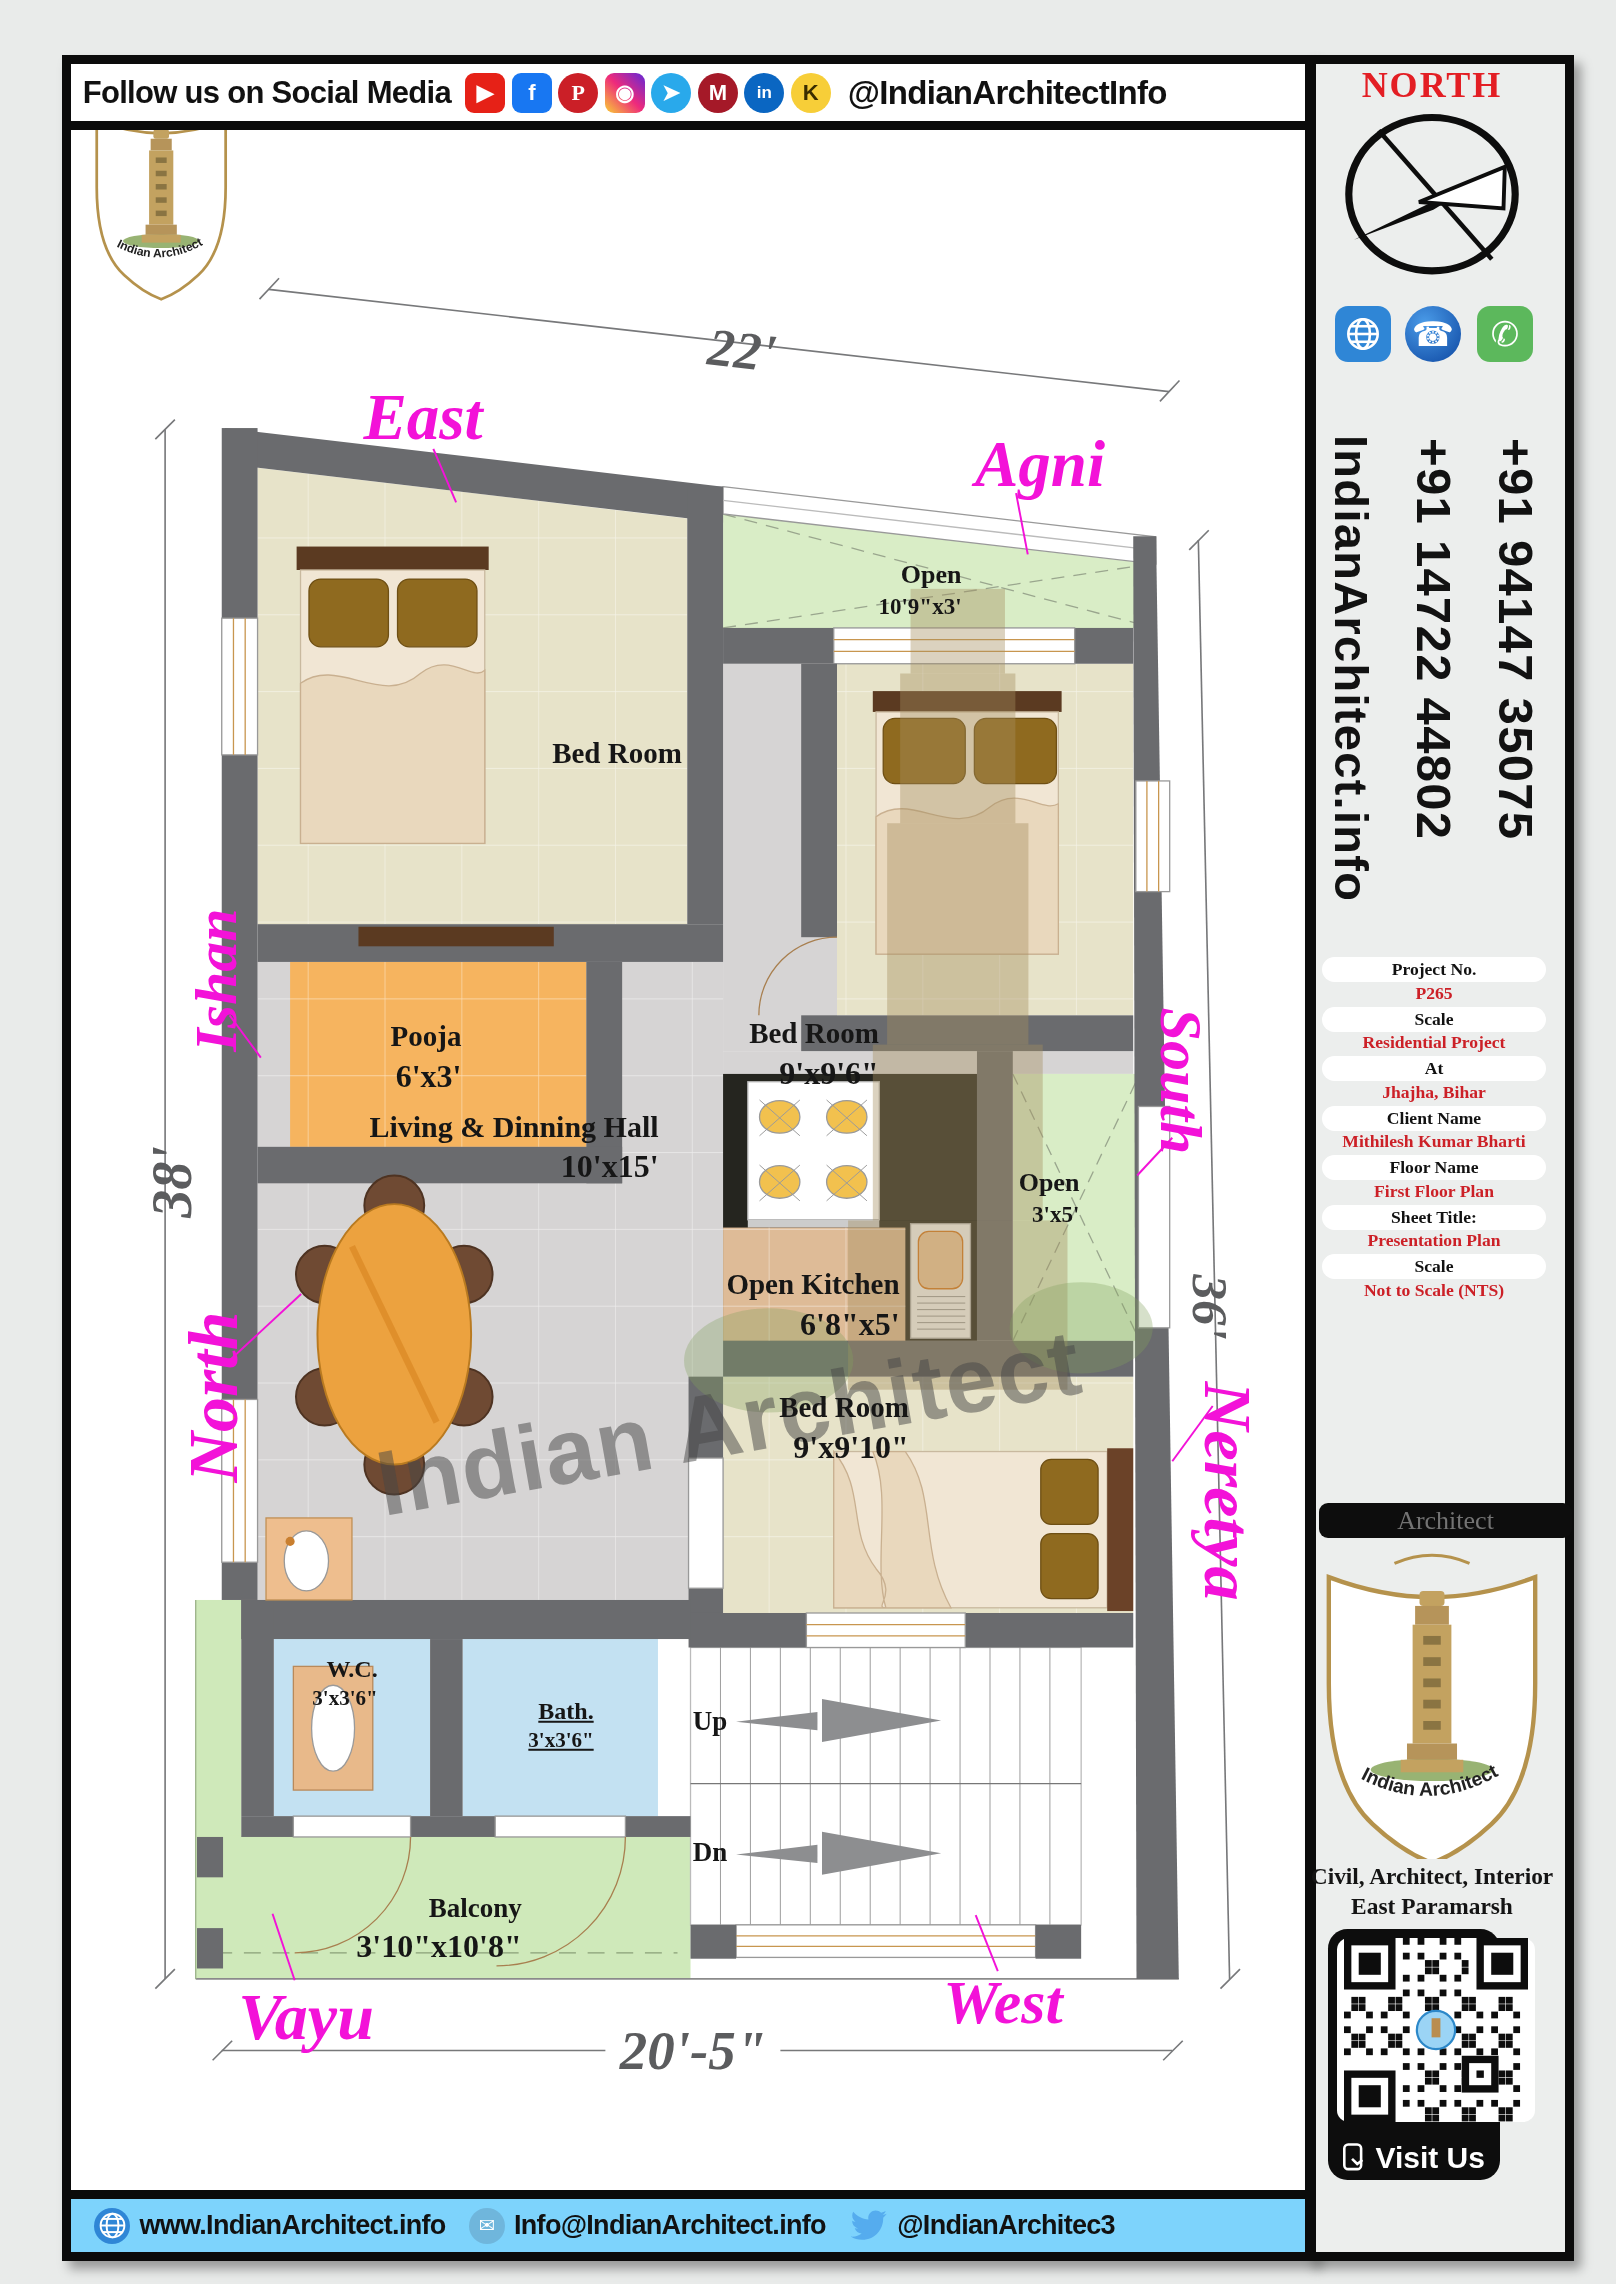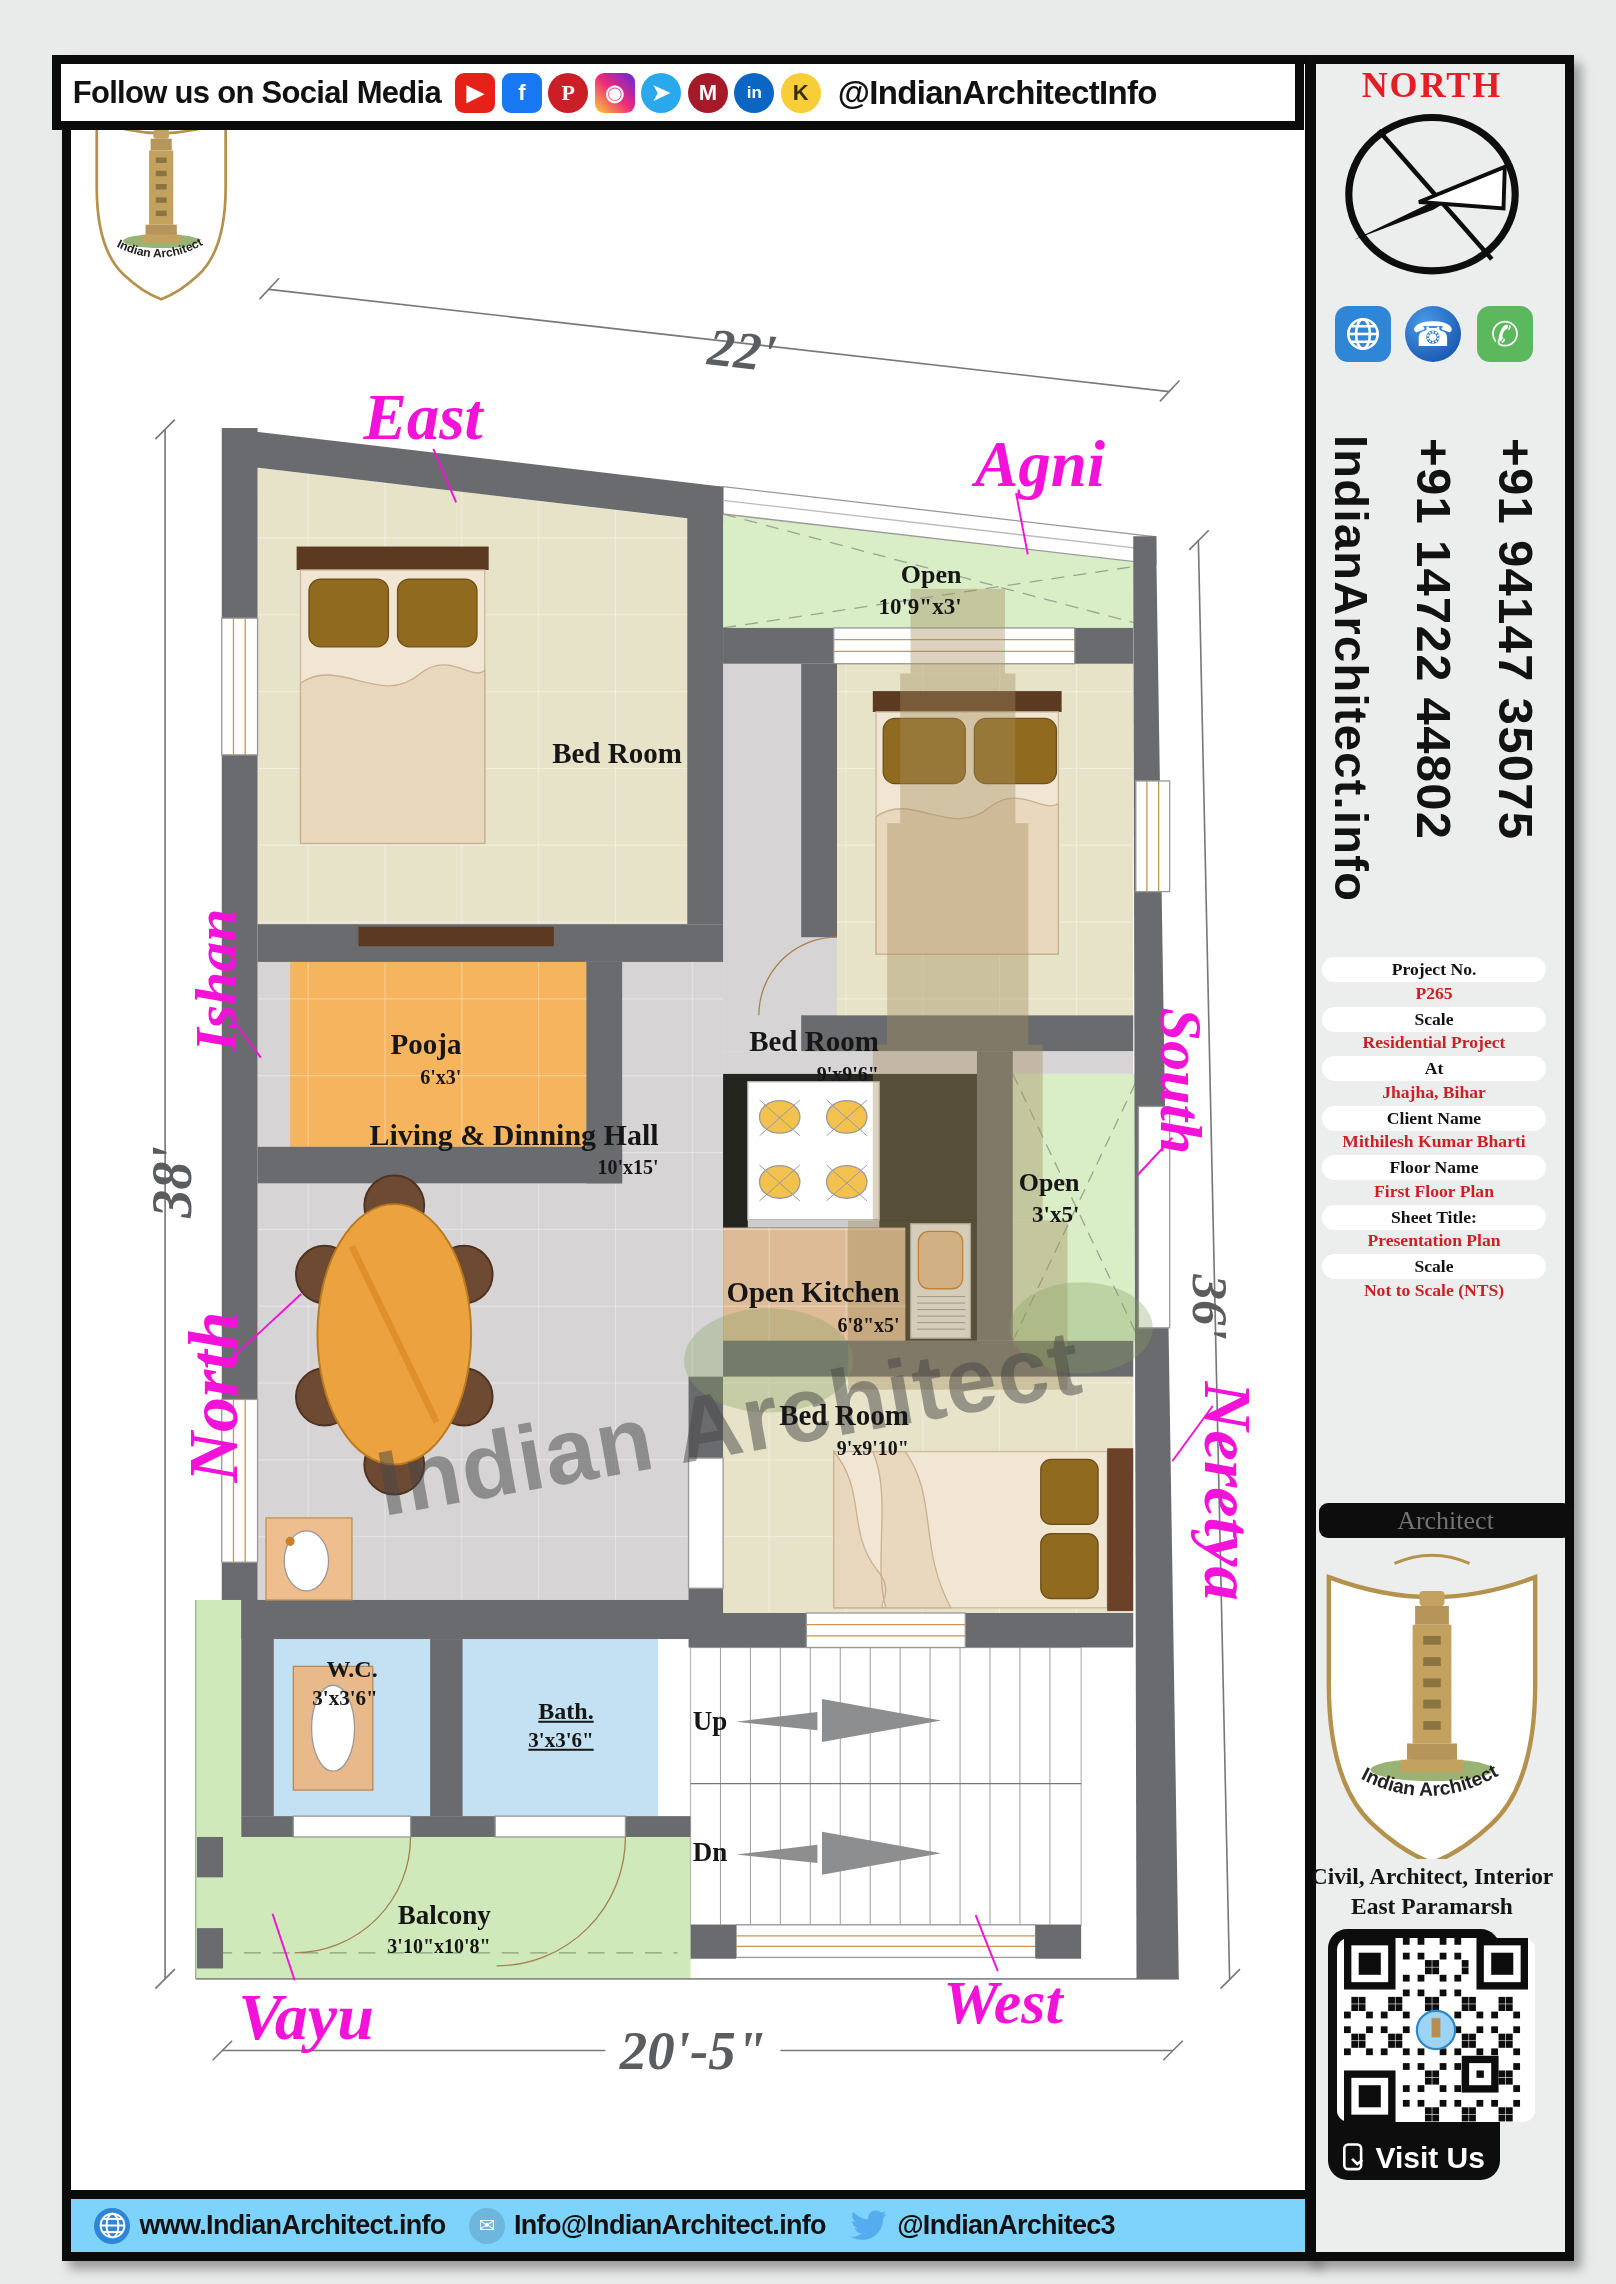--- a/index.html
+++ b/index.html
@@ -4,38 +4,38 @@
 <style>
   html,body{margin:0;padding:0;background:#e9ebea;}
   #page{position:relative;width:1616px;height:2284px;background:#e9ebea;overflow:hidden;
         font-family:"Liberation Sans",sans-serif;}
   .abs{position:absolute;}
   
   .panel{position:absolute;background:#ffffff;border:9px solid #0b0b0b;box-shadow:6.5px 7.8px 10.4px rgba(0,0,0,.35);}
   #main-panel{left:62px;top:55px;width:1234px;height:2188px;}
   #side-panel{left:1307px;top:55px;width:249px;height:2188px;background:#eceeed;}
   
-  #top-bar{position:absolute;left:52px;top:55px;width:1234px;height:57px;background:#fff;
+  #top-bar{position:absolute;left:62px;top:55px;width:1234px;height:57px;background:#fff;
            border:9px solid #0b0b0b;display:flex;align-items:center;z-index:6;}
   #bottom-bar{position:absolute;left:62px;top:2190px;width:1234px;height:53px;background:#7dd3fc;
            border:9px solid #0b0b0b;display:flex;align-items:center;z-index:6;}
   .bar-title{font-size:31px;font-weight:bold;color:#111;margin-left:11.7px;white-space:nowrap;letter-spacing:-0.7px;}
   .handle{font-size:33px;font-weight:bold;color:#111;white-space:nowrap;letter-spacing:-0.7px;}
   .soc-row{display:flex;align-items:center;gap:6.5px;margin-left:14.3px;}
   .soc{width:40px;height:40px;border-radius:9px;display:flex;align-items:center;justify-content:center;
        color:#fff;font-weight:bold;font-size:22px;font-family:"Liberation Sans",sans-serif;}
   .soc.round{border-radius:50%;}
   .ft-item{display:flex;align-items:center;gap:9px;margin-left:23.4px;}
   .ft-text{font-size:27px;font-weight:bold;color:#111;white-space:nowrap;letter-spacing:-0.7px;}
   .ft-ic{width:36px;height:36px;border-radius:50%;display:flex;align-items:center;justify-content:center;color:#fff;font-size:22px;}
   
   .rlabel{position:absolute;transform:translate(-50%,-50%);text-align:right;z-index:4;
           font-family:"Liberation Serif",serif;color:#161616;white-space:nowrap;line-height:1.3;}
   .rname{display:block;font-size:29px;font-weight:bold;}
-  .rdims{display:block;font-size:20px;font-weight:bold;}
+  .rdims{display:block;font-size:32px;font-weight:bold;}
   .rlabel.sm .rname{font-size:24px;}
   .rlabel.sm .rdims{font-size:21px;}
   .dir{position:absolute;transform:translate(-50%,-50%);z-index:4;color:#f312d8;
        font-family:"Liberation Serif",serif;font-style:italic;font-weight:bold;white-space:nowrap;}
   .dir.rcw{transform:translate(-50%,-50%) rotate(90deg);}
   .dir.rccw{transform:translate(-50%,-50%) rotate(-90deg);}
   .dim{position:absolute;transform:translate(-50%,-50%);z-index:4;color:#5b5c5e;
        font-family:"Liberation Serif",serif;font-style:italic;font-weight:bold;white-space:nowrap;}
   .stair-label{position:absolute;transform:translate(-50%,-50%);z-index:4;color:#161616;
        font-family:"Liberation Serif",serif;font-weight:bold;font-size:27px;}

